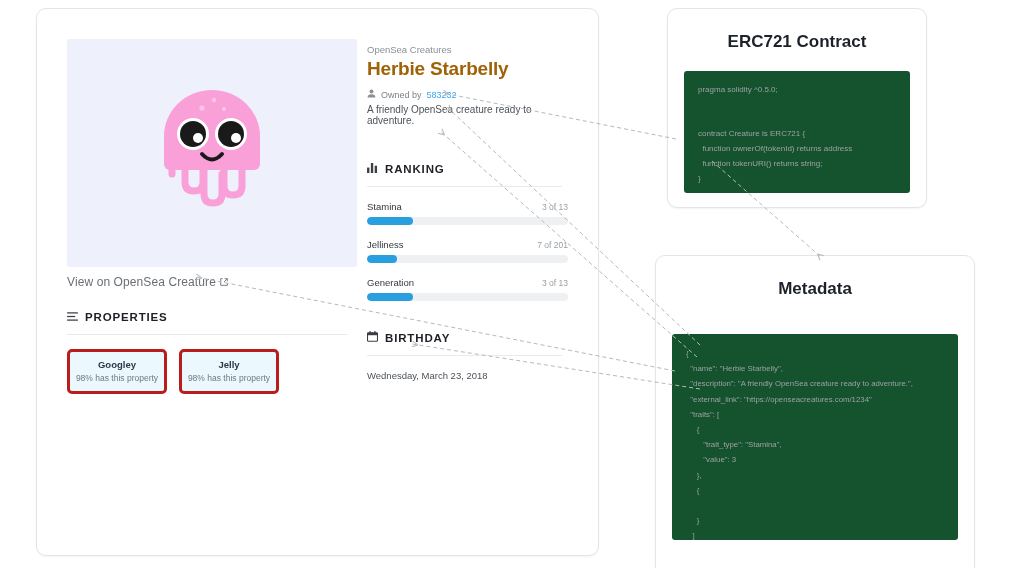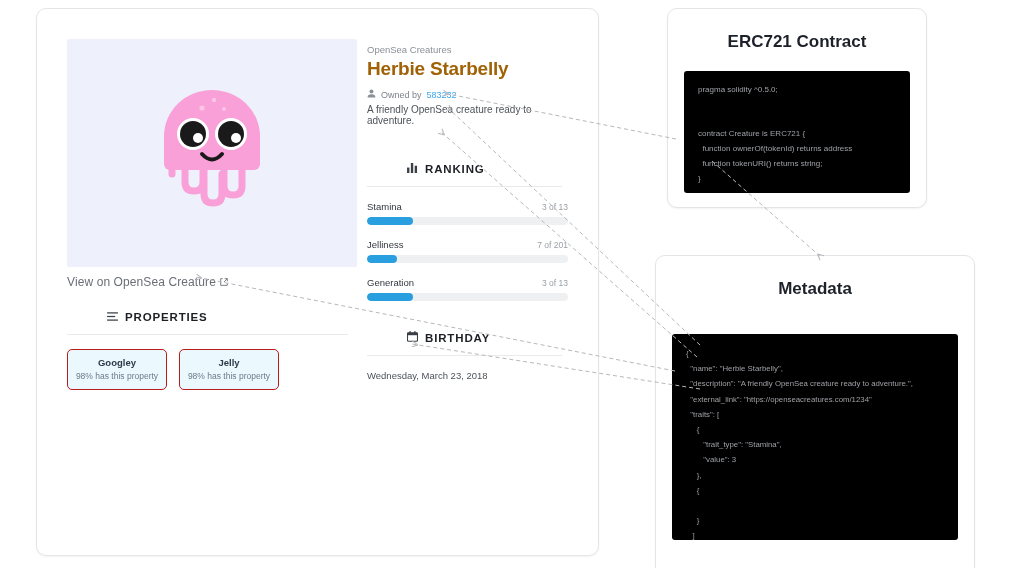--- a/index.html
+++ b/index.html
@@ -62,39 +62,38 @@
 
   .sec-head {
     display: flex;
     align-items: center;
     gap: 7px;
     margin-top: 22px;
     font-size: 11.5px;
     font-weight: bold;
     letter-spacing: .85px;
     color: #1c1f24;
-    margin-left: 40px;
   }
   .sec-rule {
     margin-top: 11px;
     border-top: 1px solid #e8eaec;
     width: 281px;
   }
   .asset-right .sec-rule { width: 195px; }
 
   .props {
     margin-top: 14px;
     display: flex;
     gap: 12px;
   }
   .prop-card {
     width: 100px;
     box-sizing: border-box;
     background: #ebf8fe;
-    border: 1px solid #b91c1c;
+    border: 3px solid #b91c1c;
     border-radius: 5px;
     padding: 7px 4px 8px;
     text-align: center;
     cursor: pointer;
   }
   .prop-name {
     font-size: 9.5px;
     font-weight: bold;
     color: #2a3a47;
     margin-bottom: 3px;
@@ -156,21 +155,21 @@
     text-align: center;
     font-size: 17px;
     font-weight: bold;
     color: #1d2129;
     margin: 23px 0 0 0;
   }
   .code-box {
     position: absolute;
     left: 16px;
     right: 16px;
-    background: #000000;
+    background: #14532d;
     border-radius: 3px;
     padding: 12px 14px;
     box-sizing: border-box;
     font-family: "Liberation Sans", sans-serif;
     font-size: 8px;
     line-height: 1.85;
     color: #9ea1a6;
     white-space: pre;
     overflow: hidden;
   }

